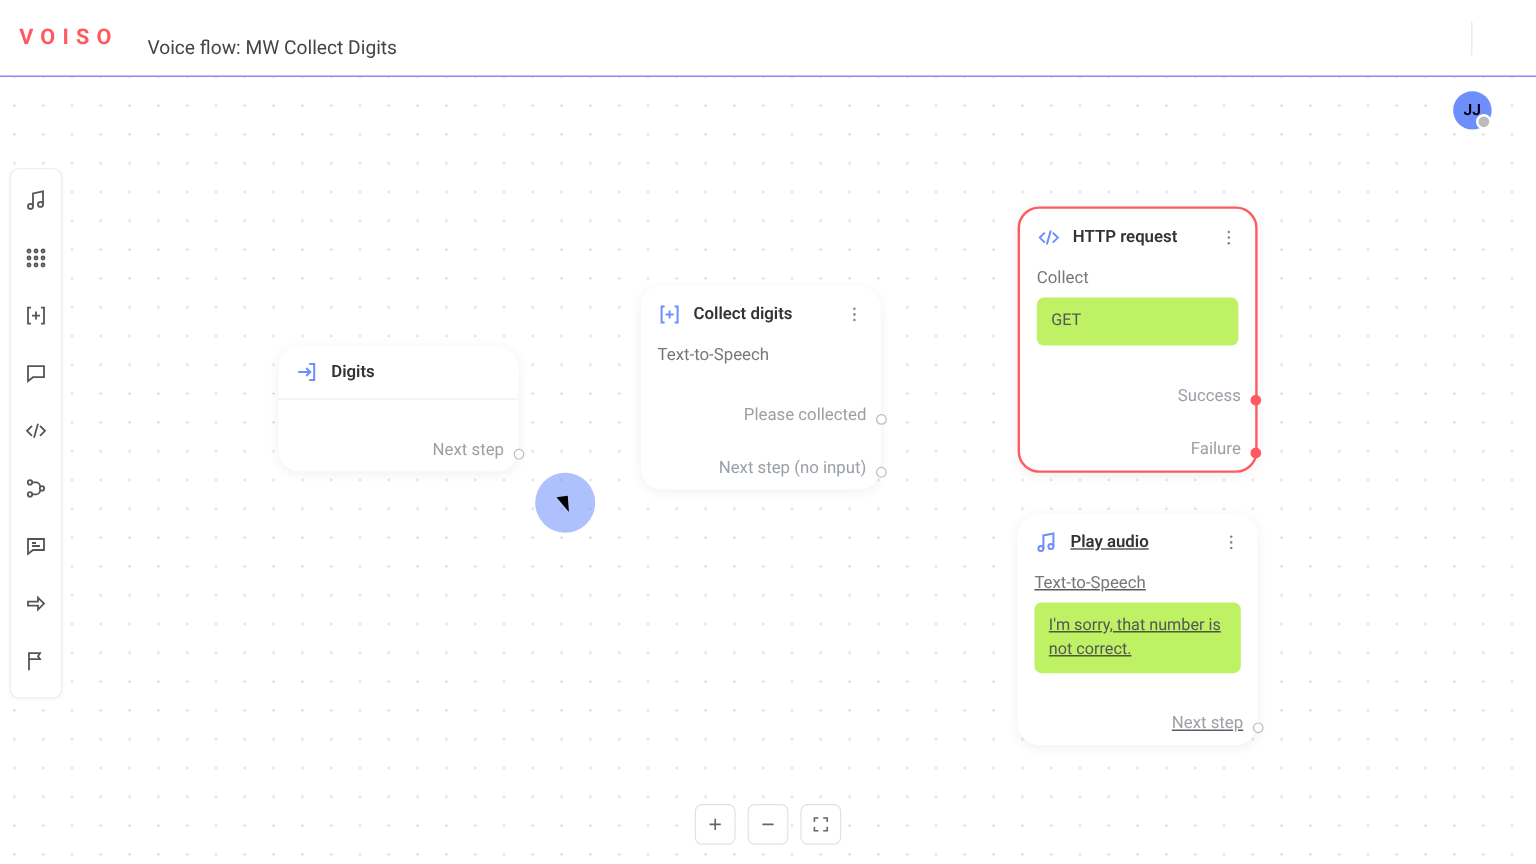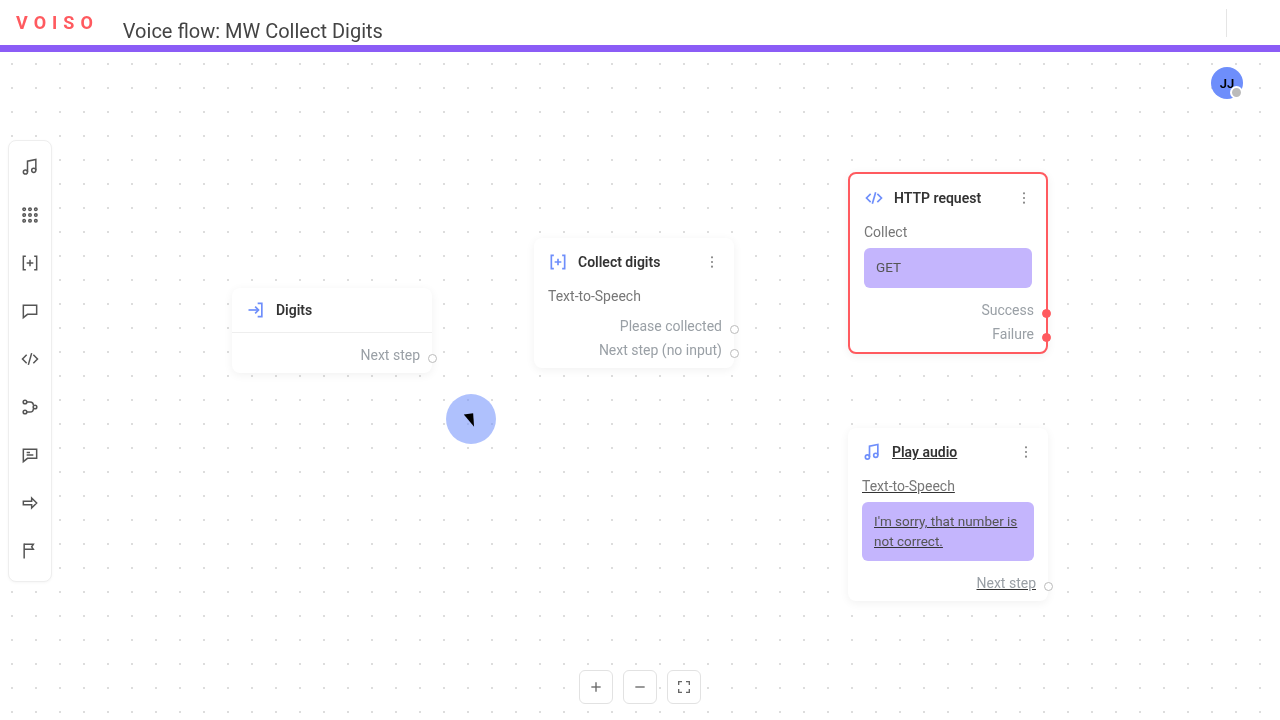--- a/index.html
+++ b/index.html
@@ -7,39 +7,39 @@
     font-family: -apple-system, BlinkMacSystemFont, "Segoe UI", Roboto, sans-serif;
     background: #fff;
     width: 1280px;
     height: 720px;
     overflow: hidden;
     position: relative;
     color: #333;
   }
   
   .header {
-    height: 52px;
-    border-bottom: 7px solid #8b5cf6;
+    height: 64px;
+    border-bottom: 1px solid #8b5cf6;
     display: flex;
     align-items: center;
     padding: 4px 16px;
     justify-content: space-between;
     background: #fff;
     position: relative;
     z-index: 20;
   }
   .header-left { display: flex; align-items: center; gap: 24px; }
   .logo {
     font-weight: 700;
     letter-spacing: 6px;
     color: #ff5a5f;
     font-size: 18px;
   }
   .page-title {
-    font-size: 20px;
+    font-size: 16px;
     color: #444;
     font-weight: 400;
     margin-top: 16px;
   }
   .header-right { display: flex; align-items: center; gap: 30px; flex-direction: column; }
   .save-btn {
     background: #6e8efb;
     color: #fff;
     border: none;
     border-radius: 6px;
@@ -86,21 +86,21 @@
     inset: 52px 0 0 0;
     background-image: radial-gradient(#ddd 1px, transparent 1px);
     background-size: 24px 24px;
     background-position: 0 0;
   }
 
   
   .node {
     position: absolute;
     background: #fff;
-    border-radius: 8px;
+    border-radius: 18px;
     box-shadow: 0 2px 10px rgba(0,0,0,0.06);
     font-size: 14px;
   }
   .node.start { left: 232px; top: 236px; width: 200px; padding: 12px 14px 10px; }
   .node.collect { left: 534px; top: 186px; width: 200px; padding: 14px 14px 10px; }
   .node.http { left: 848px; top: 120px; width: 200px; padding: 14px 14px 10px; border: 2px solid #ff5a5f; }
   .node.play { left: 848px; top: 376px; width: 200px; padding: 14px 14px 10px; text-decoration: underline; }
 
   .node-head {
     display: flex; align-items: center; gap: 10px; font-weight: 600; color: #333;
@@ -115,36 +115,37 @@
   }
   .node-menu svg { width: 16px; height: 16px; }
 
   .node .section-label {
     margin-top: 16px;
     color: #777;
     font-size: 14px;
   }
   .node .value-box {
     margin-top: 8px;
-    background: #c4b5fd;
+    background: #bef264;
     border-radius: 6px;
     padding: 10px 12px;
     font-size: 13.5px;
     color: #555;
     line-height: 1.45;
   }
   .outputs {
     margin-top: 14px;
     display: flex; flex-direction: column; gap: 8px;
     font-size: 14px;
     color: #9aa0a6;
   }
   .output-row {
     display: flex; align-items: flex-end; justify-content: flex-end; gap: 8px;
     position: relative;
+    margin-top: 20px;
   }
   .port {
     width: 9px; height: 9px; border-radius: 50%;
     border: 1.5px solid #bbb;
     background: #fff;
     margin-right: -19px;
   }
   .port.filled { background: #ff5a5f; border-color: #ff5a5f; }
 
   .start .divider { height: 1px; background: #eee; margin: 12px -14px 10px; }

